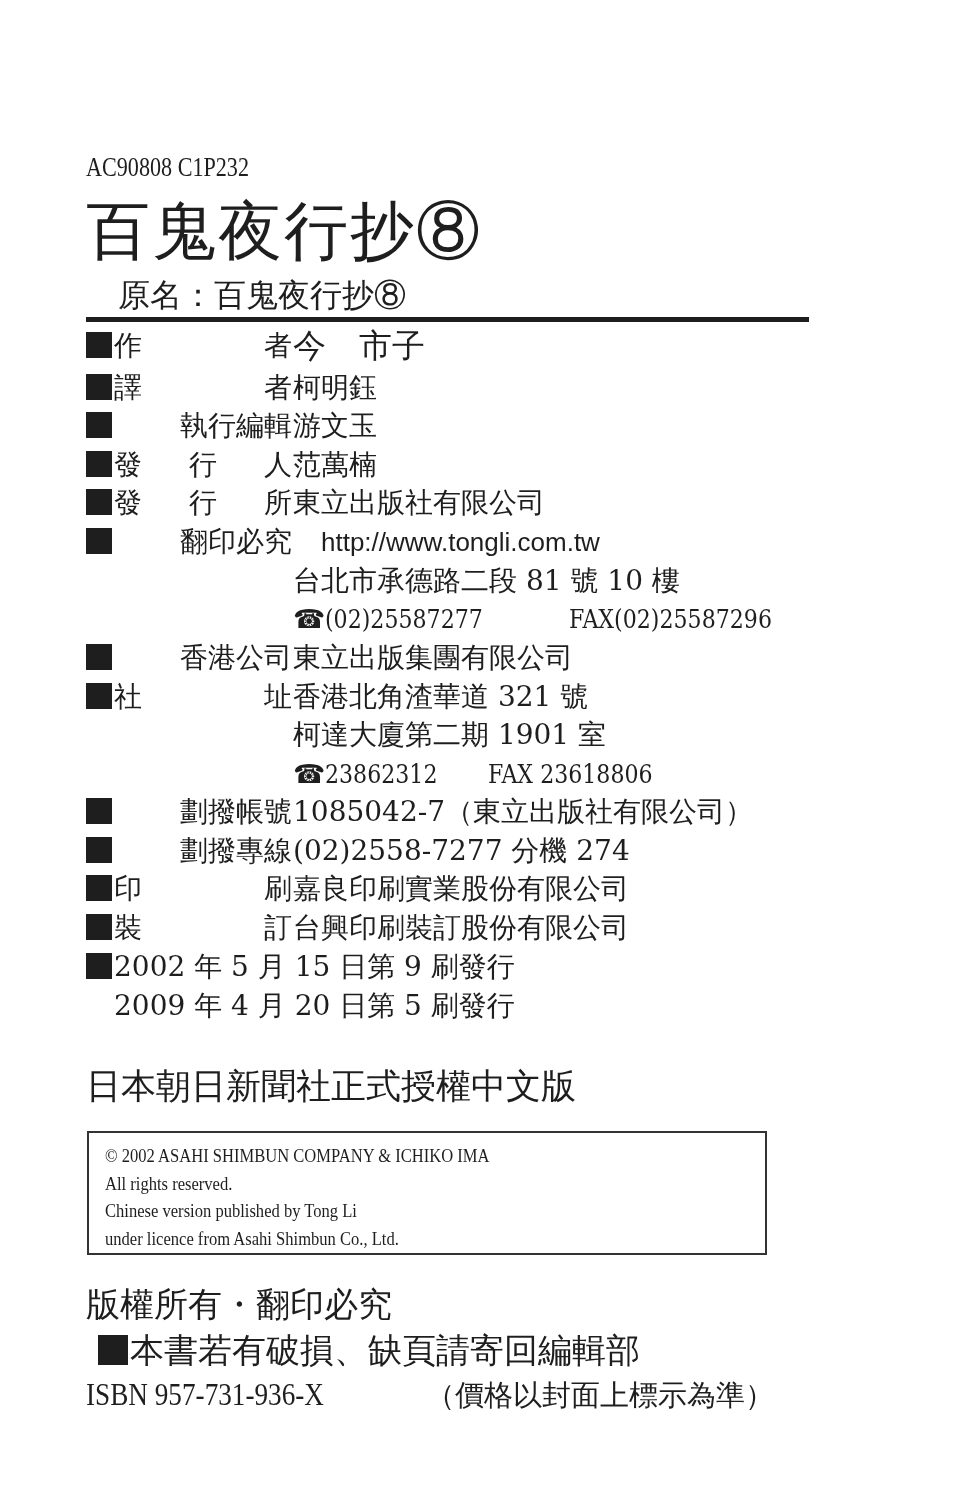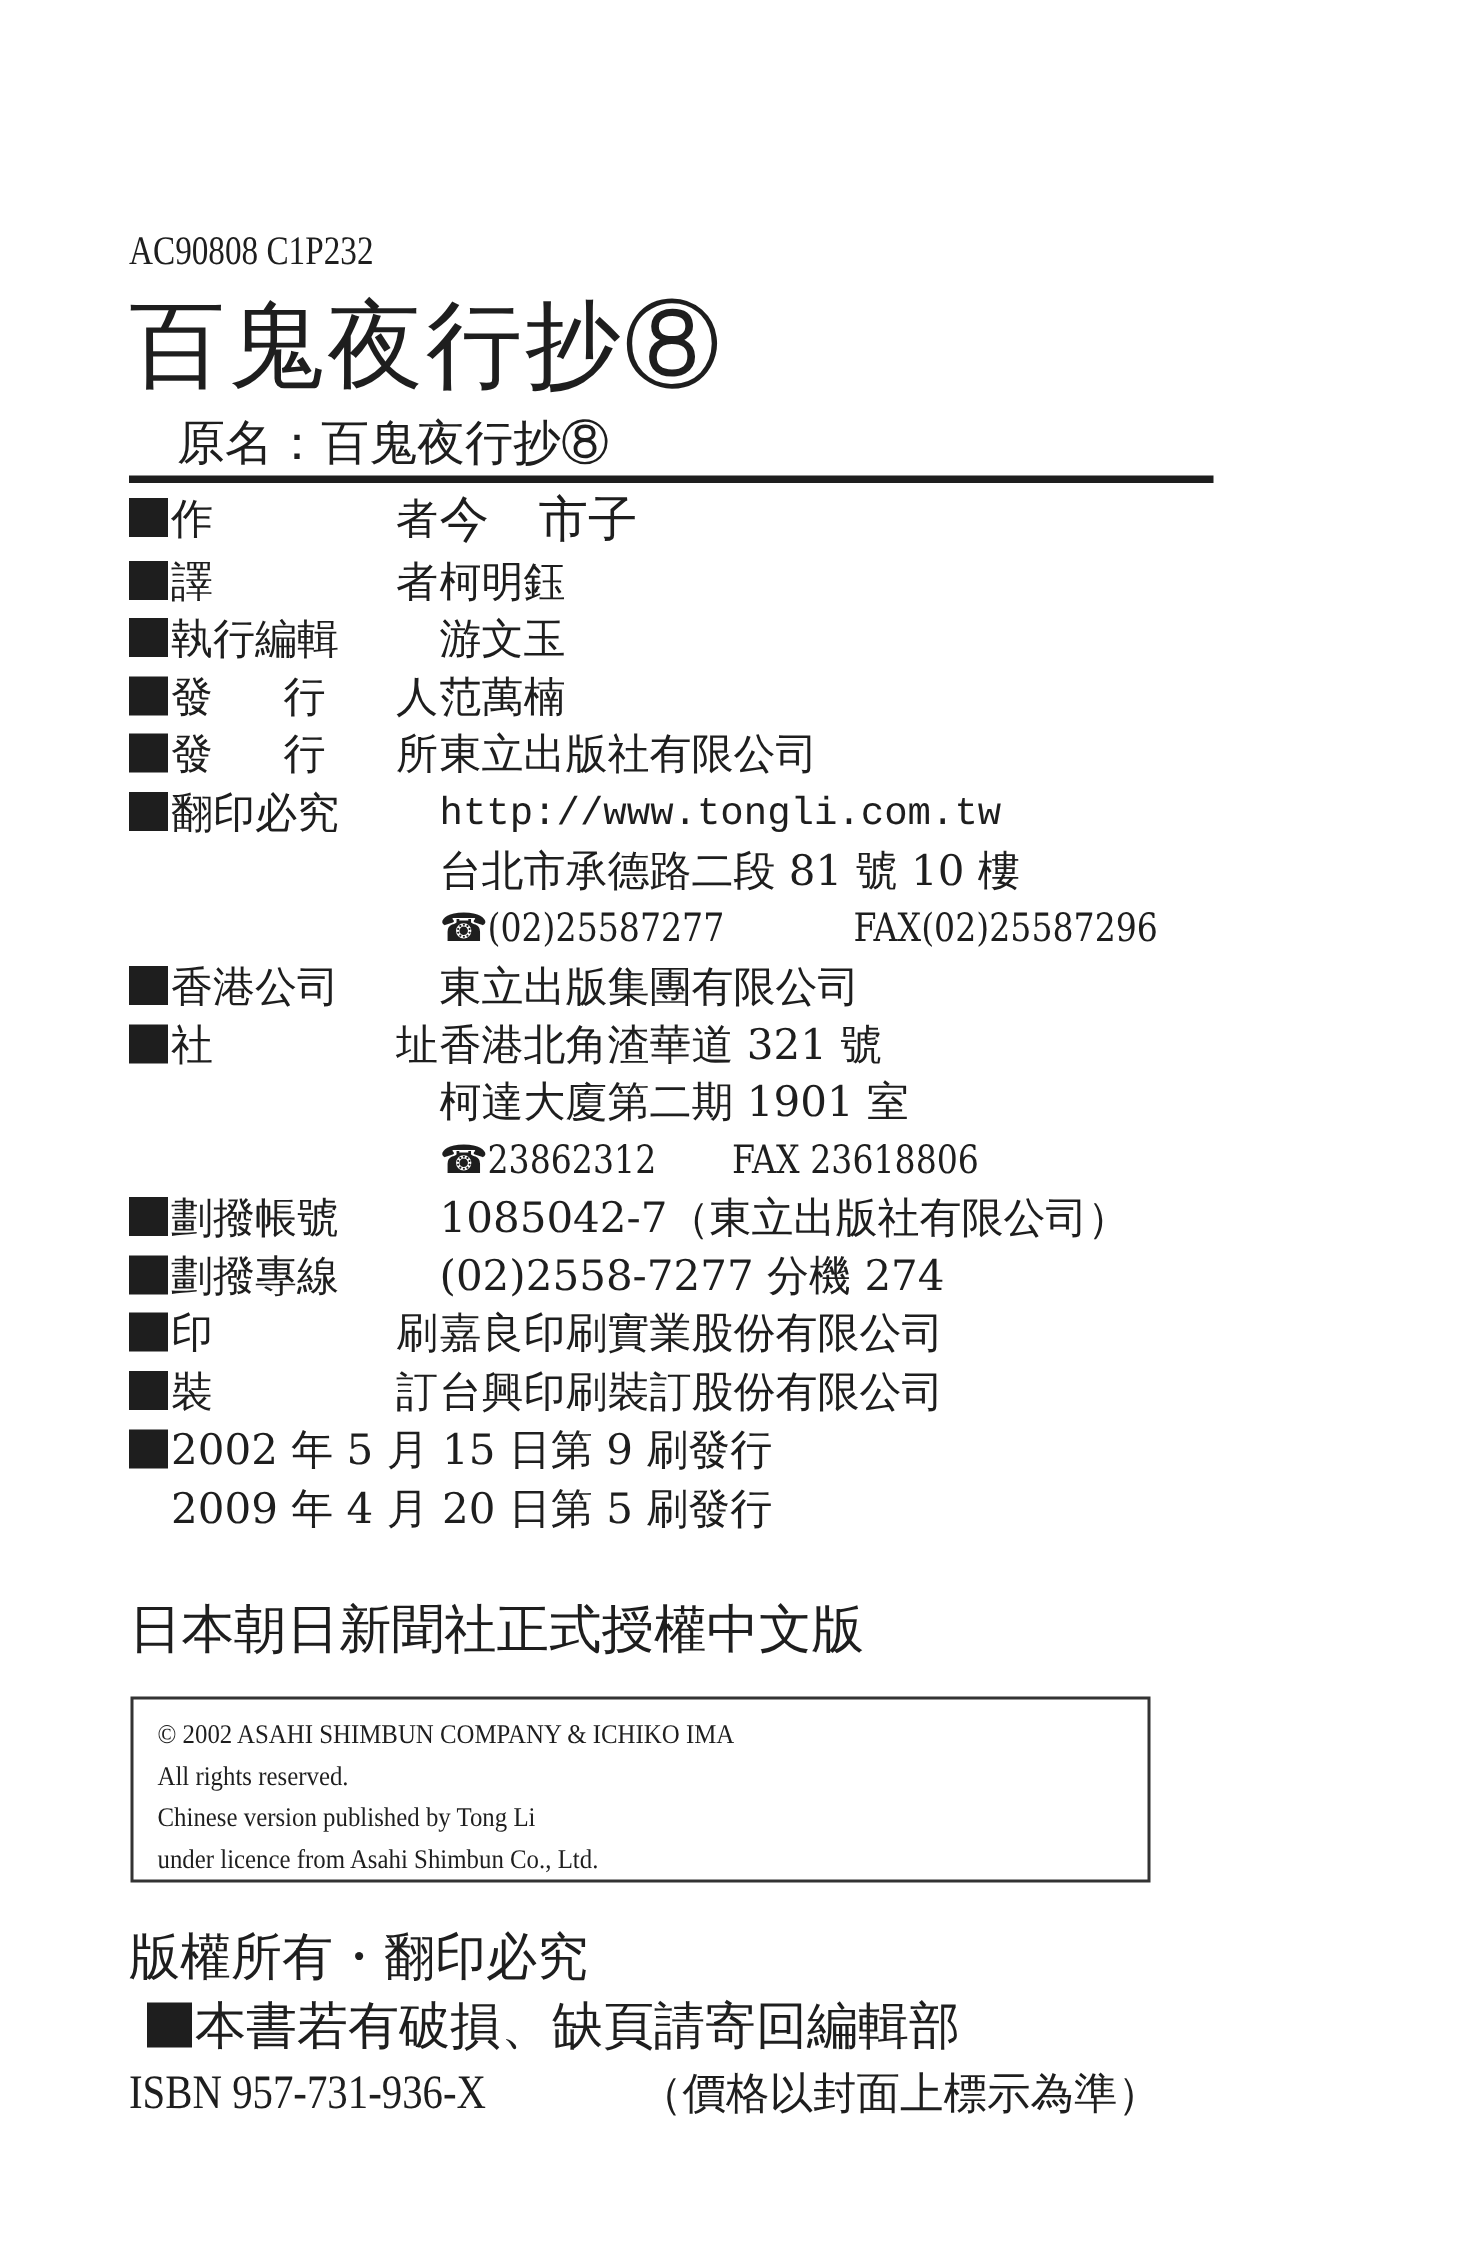--- a/index.html
+++ b/index.html
@@ -13,23 +13,23 @@
       left: 86px; top: 152px; font-size: 27px; letter-spacing: 0px;
       font-family: "Liberation Serif", "DejaVu Serif", serif;
       transform: scaleX(0.82); transform-origin: left top;
     }
     .title { left: 86px; top: 195px; font-size: 64px; letter-spacing: 2px; line-height: 72px; }
     .orig { left: 86px; top: 276px; font-size: 32px; line-height: 38px; margin-left: 32px; }
     .rule { left: 86px; top: 317px; width: 723px; height: 5px; background: #1e1e1e; }
     .row { left: 86px; height: 38px; font-size: 28px; line-height: 38px; display: block; }
     .sq { display: inline-block; width: 26px; height: 26px; background: #1e1e1e; vertical-align: -3px; margin-right: 2px; }
     .lbl { position: absolute; left: 28px; top: 0; width: 178px; display: flex; justify-content: space-between; }
-    .lbl.left { justify-content: flex-start; }
+    .lbl.left { justify-content: flex-end; }
     .val { position: absolute; left: 207px; top: 0; }
-    .val.mono { font-family: Liberation Mono, monospace; font-size: 26px; }
+    .val.mono { font-family: Liberation Sans, sans-serif; font-size: 26px; margin-left: 28px; }
     .tel { font-size: 26px; }
     .fax { margin-left: 58px; }
     .cond { display: inline-block; transform: scaleX(0.85); transform-origin: left center; }
     .license { left: 86px; top: 1063px; font-size: 35px; letter-spacing: 0px; }
     .box {
       left: 87px; top: 1131px; width: 680px; height: 124px;
       border: 2px solid #333; box-sizing: border-box;
     }
     .box .line {
       position: absolute; left: 16px; font-size: 18px; line-height: 22px;

